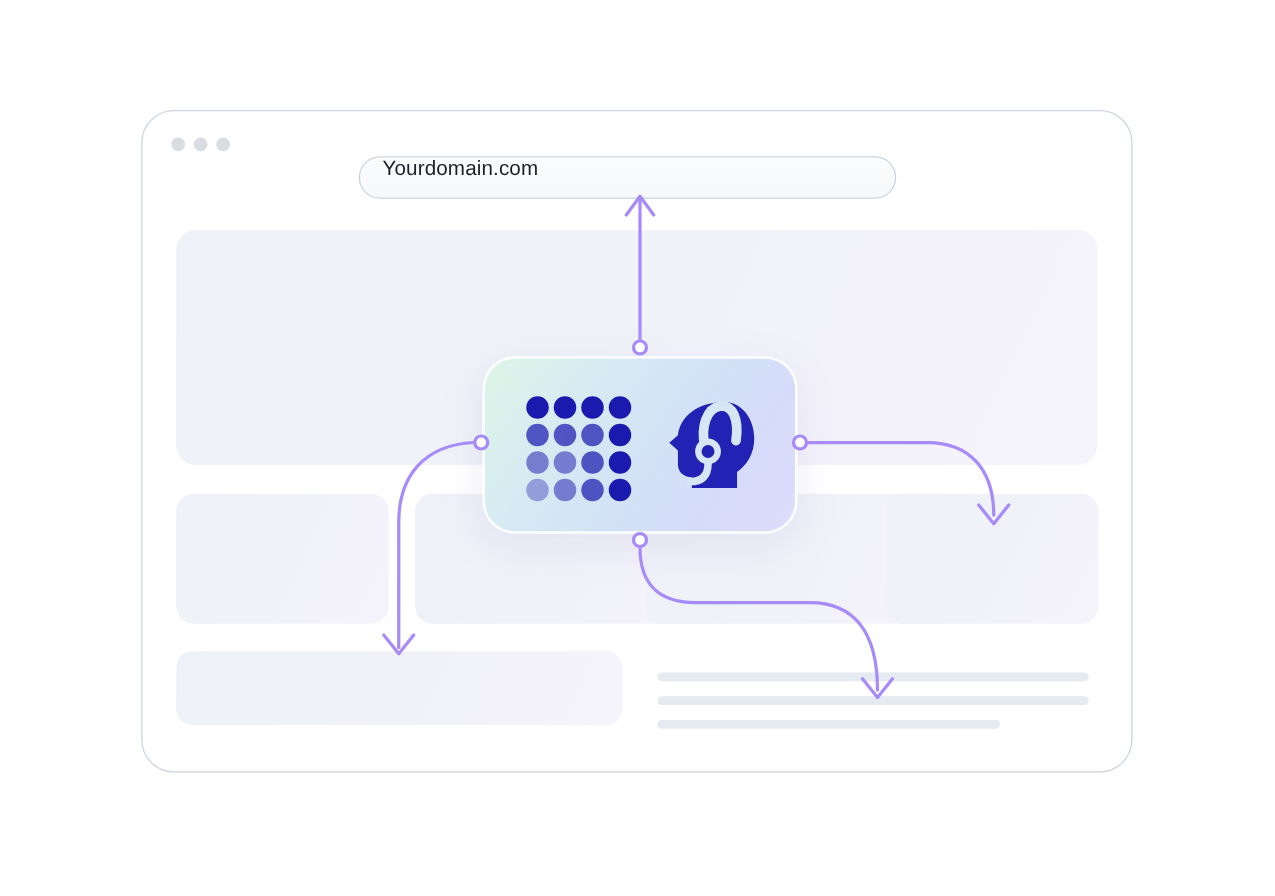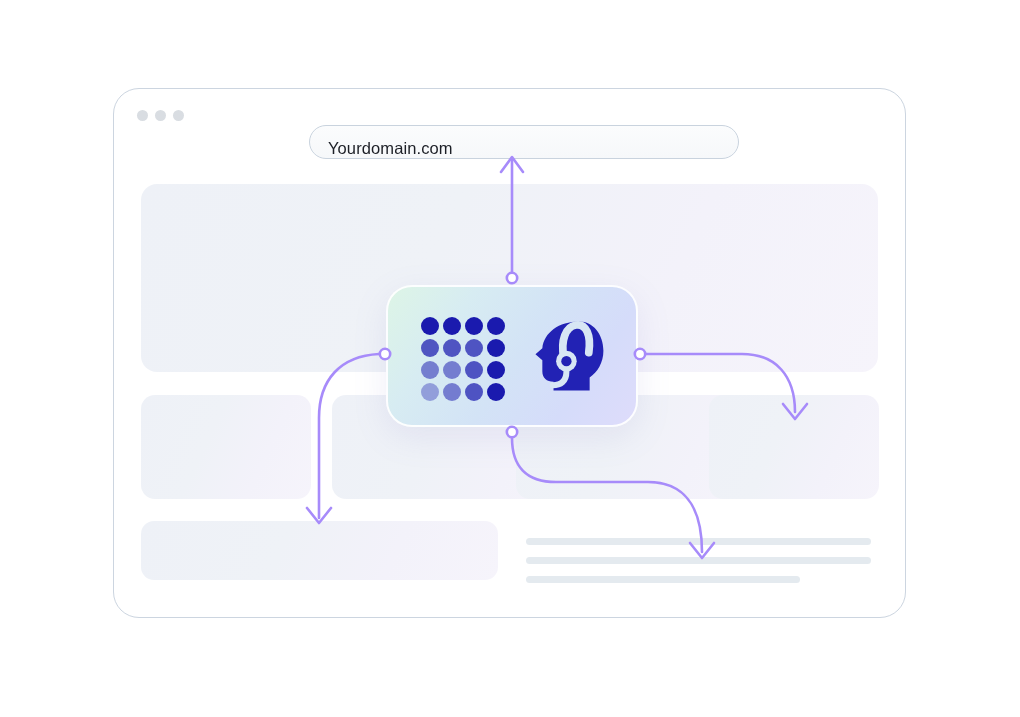--- a/index.html
+++ b/index.html
@@ -40,30 +40,30 @@
   #traffic-lights .dot {
     width: 11px;
     height: 11px;
     border-radius: 50%;
     background: #d9dde2;
   }
 
   
   #address-bar {
     position: absolute;
-    left: 195px;
+    left: 173px;
     top: 36px;
     width: 430px;
     height: 34px;
     border: 1.6px solid #c9d3de;
     border-radius: 18px;
     background: linear-gradient(180deg, #fbfcfd 0%, #f6f8fa 100%);
     box-sizing: border-box;
     display: flex;
-    align-items: flex-end;
+    align-items: flex-start;
     padding: 0 18px;
   }
   #address-bar .url-text {
     font-size: 16.5px;
     color: #1c1f26;
     letter-spacing: .1px;
     font-family: "Liberation Sans", sans-serif;
   }
 
   

